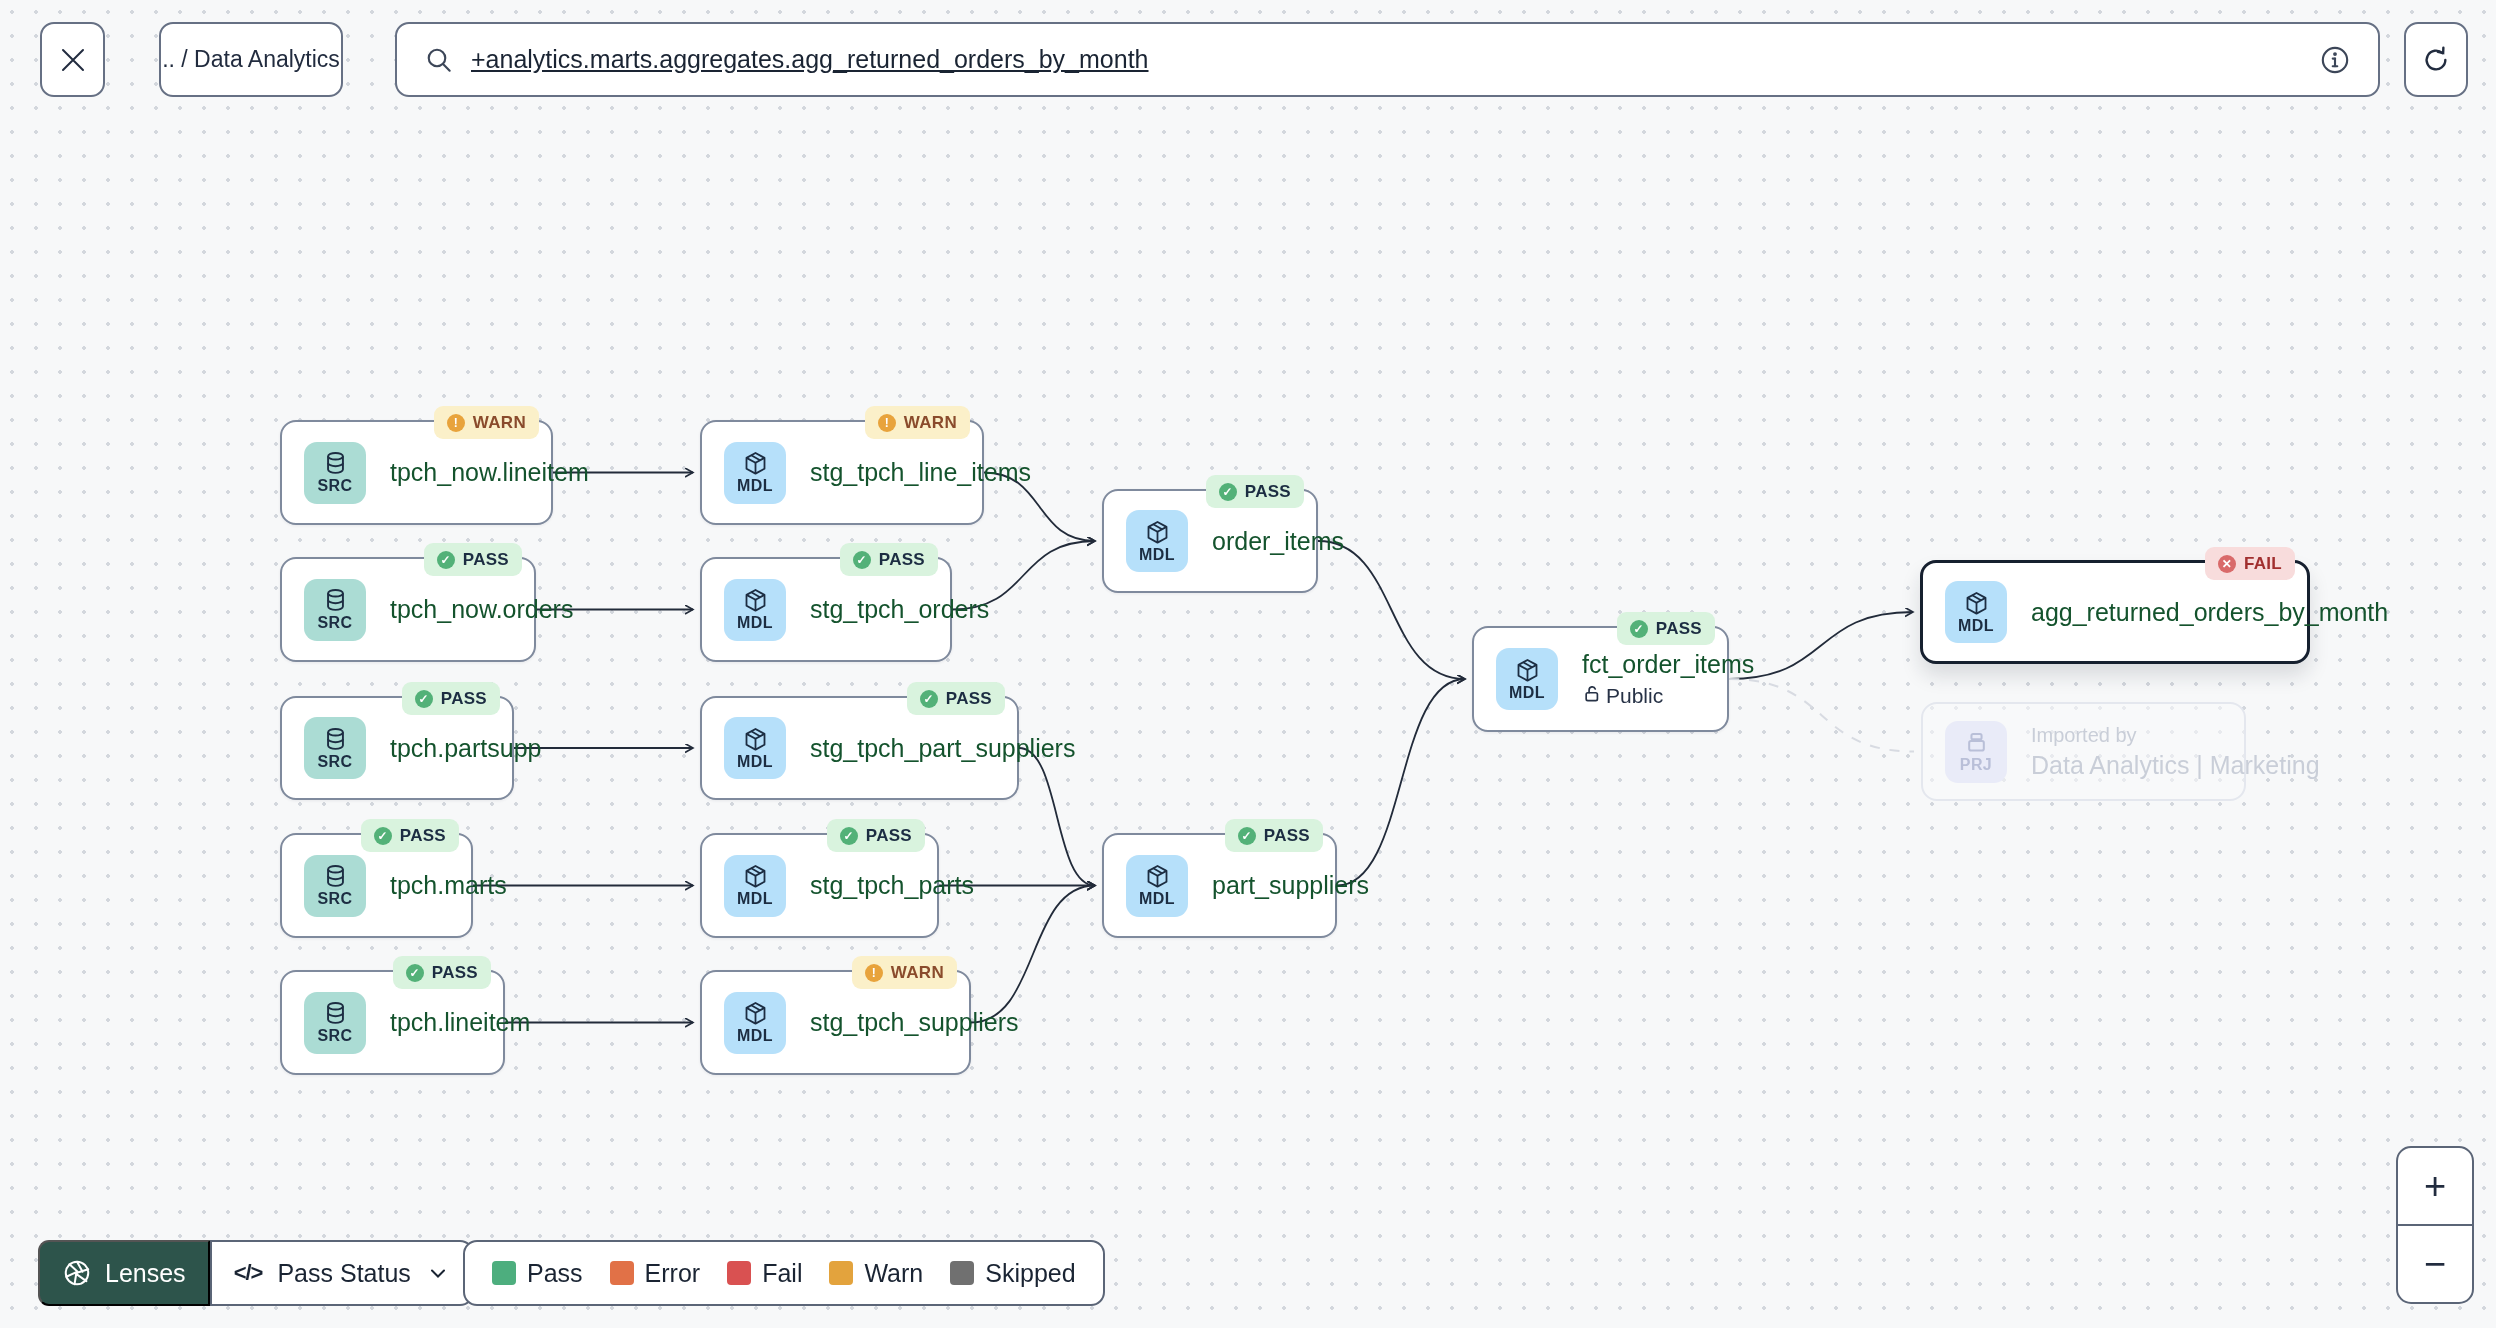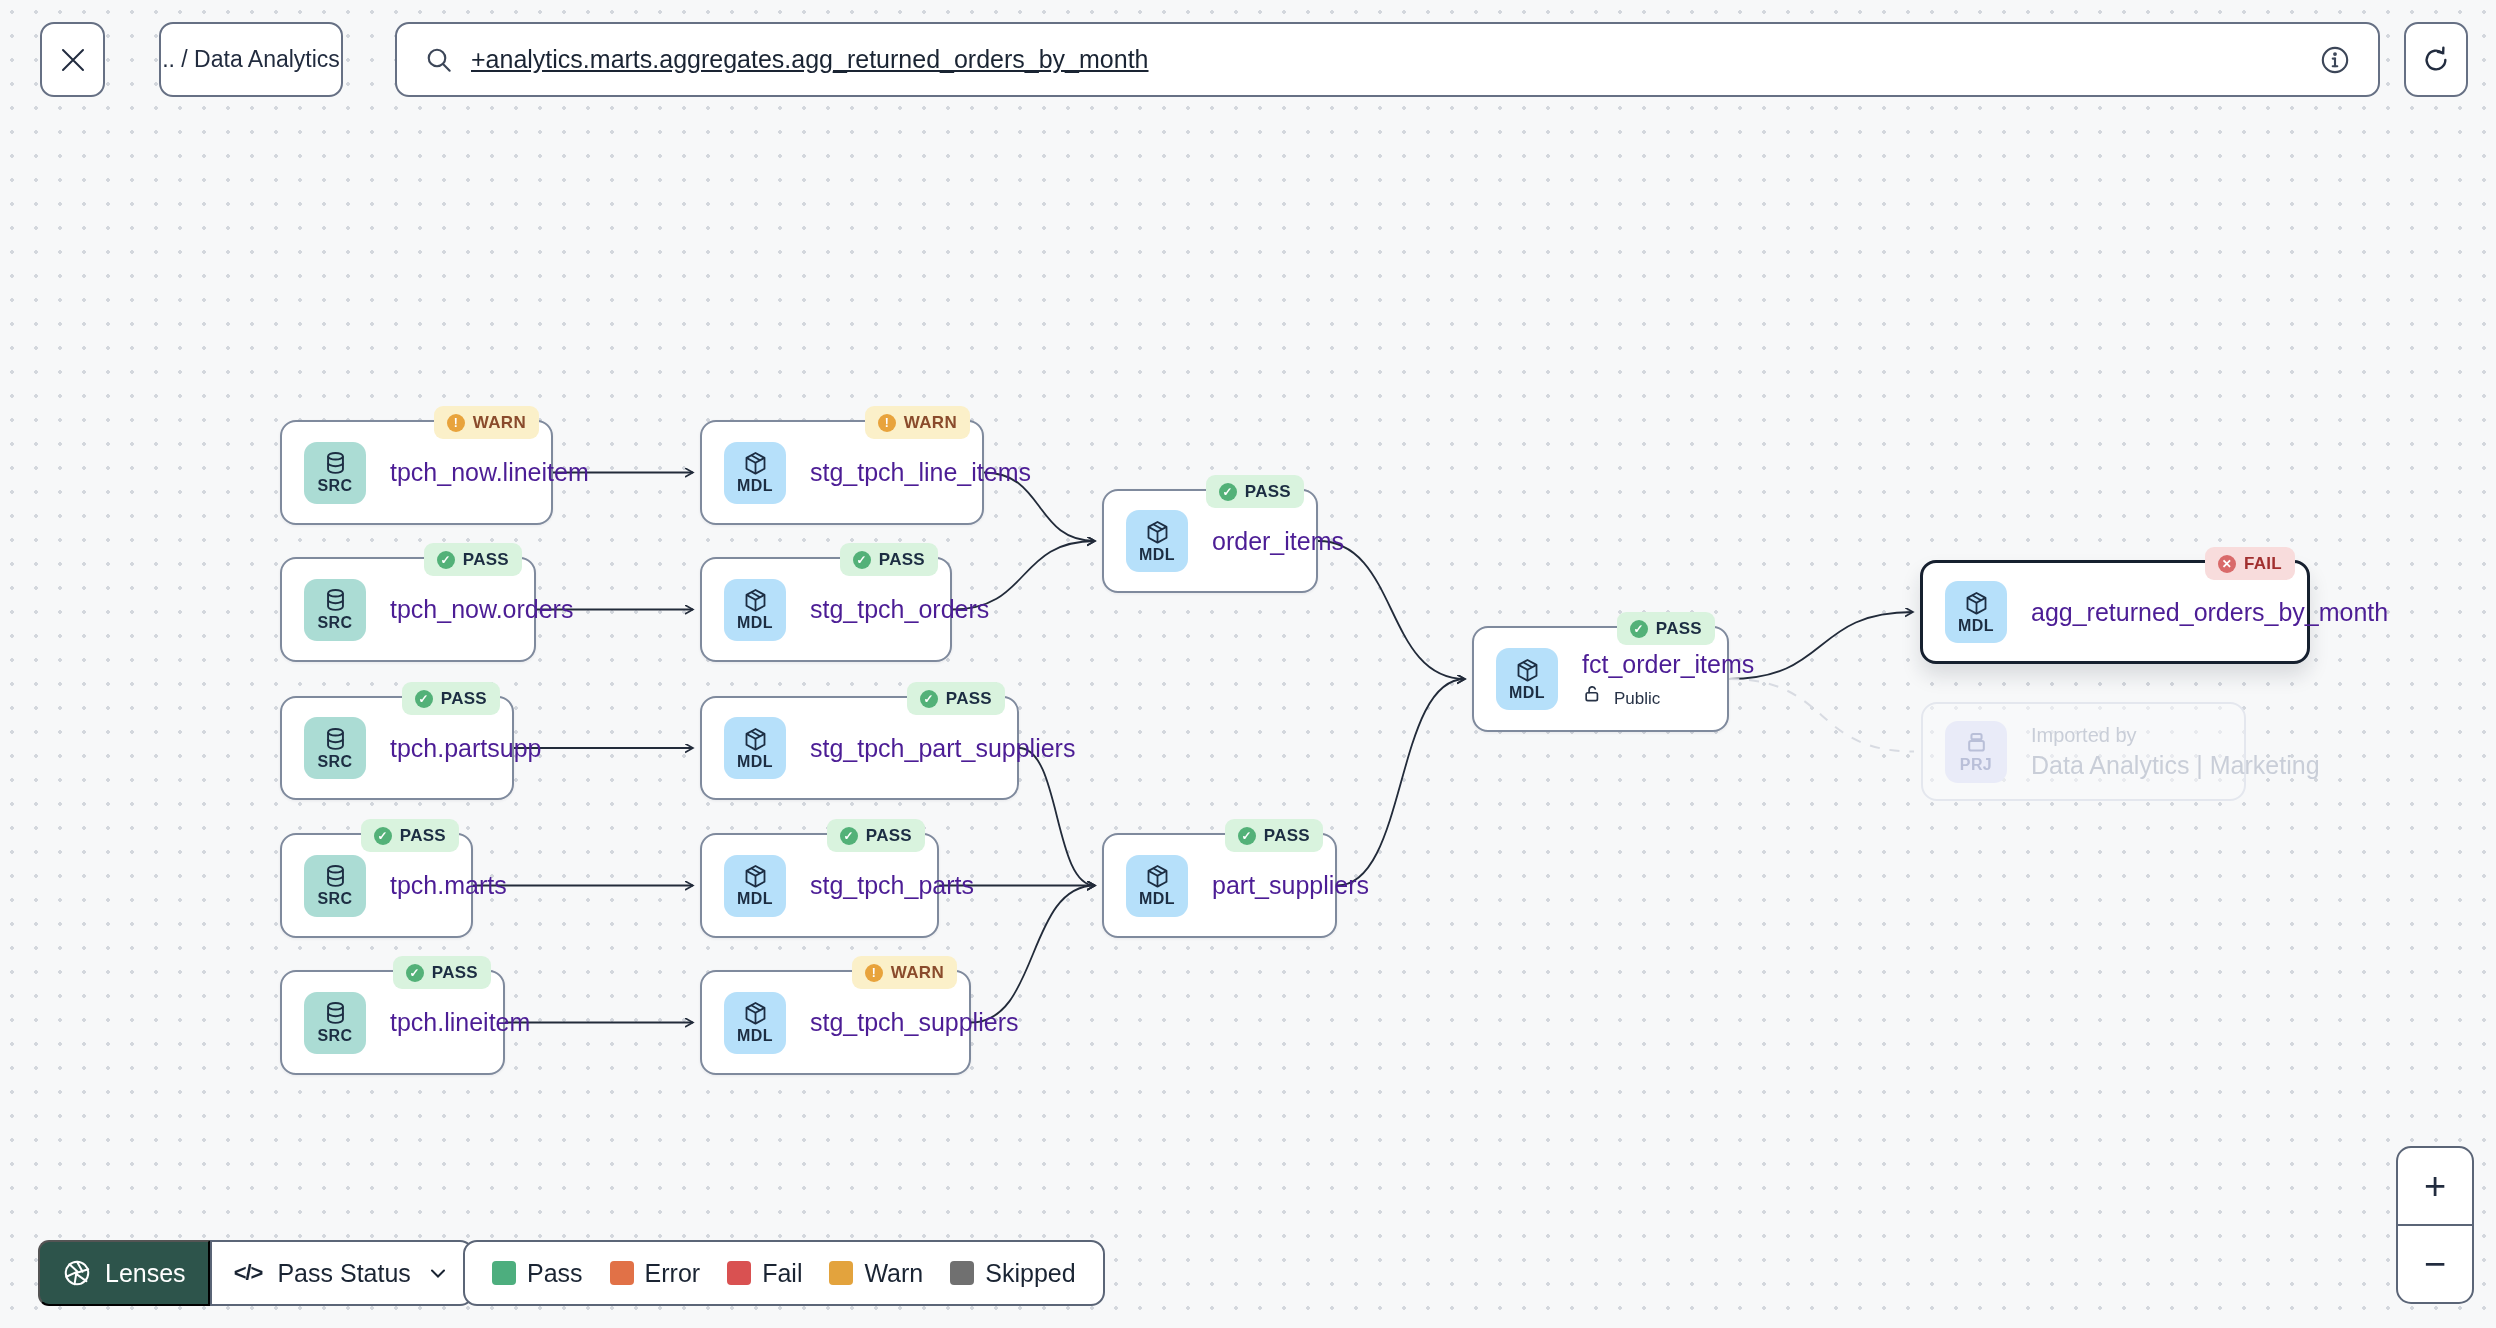--- a/index.html
+++ b/index.html
@@ -46,24 +46,24 @@
     cursor: pointer;
   }
   .node.selected { border: 3.5px solid #16202f; box-shadow: 0 12px 20px rgba(23,32,50,.13); }
   .node.ghost { background: rgba(249,250,252,.55); border: 2px solid #e4e7ee; box-shadow: none; }
   .node-inner { display: flex; align-items: center; gap: 24px; padding: 0 22px; height: 100%; }
   .type-chip {
     width: 62px; height: 62px; border-radius: 13px; flex: 0 0 auto;
     display: flex; flex-direction: column; align-items: center; justify-content: center;
   }
   .type-chip .t { font-size: 16px; font-weight: bold; letter-spacing: .4px; line-height: 1.1; }
-  .node-label { font-size: 25px; color: #4c1d95; white-space: nowrap; }
+  .node-label { font-size: 25px; color: #14532d; white-space: nowrap; }
   .node.ghost .node-label { color: #c9ced8; }
   .ghost-title { font-size: 20px; color: #c9ced8; margin-bottom: 4px; }
-  .node-sub { display: flex; align-items: flex-end; gap: 12px; font-size: 17px; color: #273246; margin-top: 5px; }
+  .node-sub { display: flex; align-items: center; gap: 4px; font-size: 21px; color: #273246; margin-top: 5px; }
   .badge {
     position: absolute; top: -16px; right: 12px; height: 33px;
     border-radius: 9px; padding: 0 13px;
     display: flex; align-items: center; gap: 8px;
     font-size: 17px; font-weight: bold; letter-spacing: .3px;
   }
   .badge .dot {
     width: 18px; height: 18px; border-radius: 50%;
     color: #fff; font-size: 12px; font-weight: bold;
     display: flex; align-items: center; justify-content: center;

